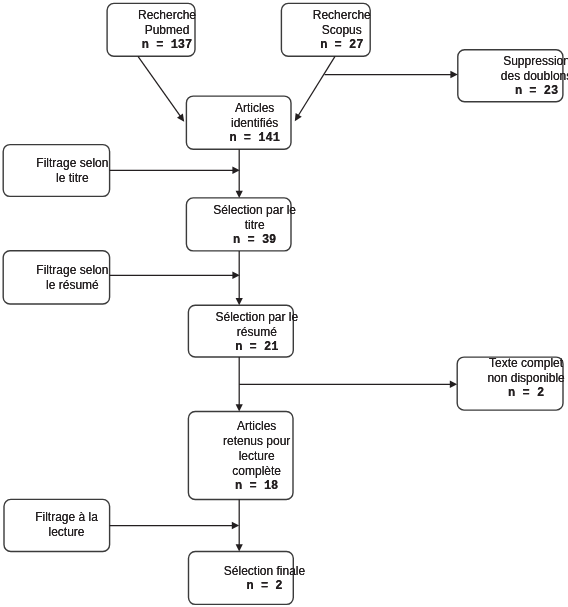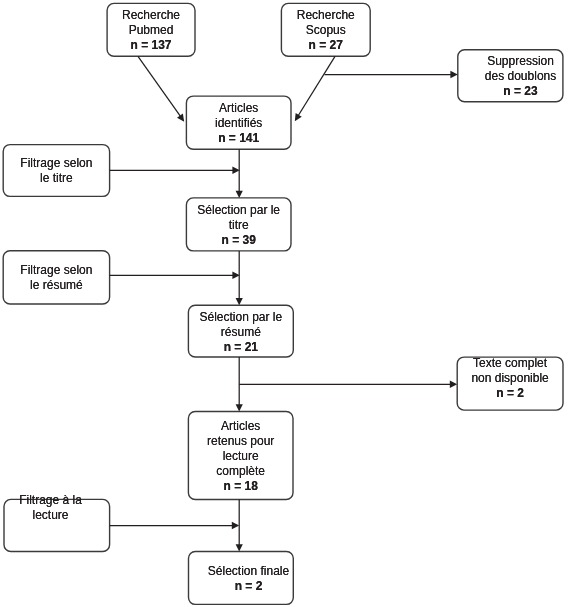--- a/index.html
+++ b/index.html
@@ -26,32 +26,33 @@
     background: transparent;
     display: flex;
     flex-direction: column;
     align-items: center;
     justify-content: center;
     text-align: center;
     color: #231f20;
     font-size: 12px;
     line-height: 15px;
     letter-spacing: 0px;
+    margin-left: 16px;
   }
   .node .ln {
     display: block;
     white-space: nowrap;
     text-shadow: 0 0 0.35px currentColor;
   }
   .node .inner {
     display: block;
     width: 100%;
     transform: translate3d(0, 0.8px, 0);
   }
-  .node .cnt { font-weight: bold; }
+  .node .cnt { font-weight: bold; font-family: Liberation Mono, monospace; }
   svg.edges {
     position: absolute;
     left: 0;
     top: 0;
     width: 568px;
     height: 607px;
     overflow: visible;
   }
 </style>
 </head>
@@ -173,21 +174,21 @@
   <div class="node" id="n-retenus" style="left:188.40px;top:411.50px;width:104.60px;height:88.00px;">
     <div class="inner">
     <span class="ln">Articles</span>
     <span class="ln">retenus pour</span>
     <span class="ln">lecture</span>
     <span class="ln">complète</span>
     <span class="ln cnt">n = 18</span>
   </div>
   </div>
 
-  <div class="node" id="n-filtre-lect" style="left:4.00px;top:481px;width:93px;height:52.10px;">
+  <div class="node" id="n-filtre-lect" style="left:4.00px;top:498px;width:93px;height:52.10px;">
     <div class="inner">
     <span class="ln">Filtrage à la</span>
     <span class="ln">lecture</span>
   </div>
   </div>
 
   <div class="node" id="n-finale" style="left:188.50px;top:551.45px;width:120px;height:52.95px;">
     <div class="inner">
     <span class="ln">Sélection finale</span>
     <span class="ln cnt">n = 2</span>

